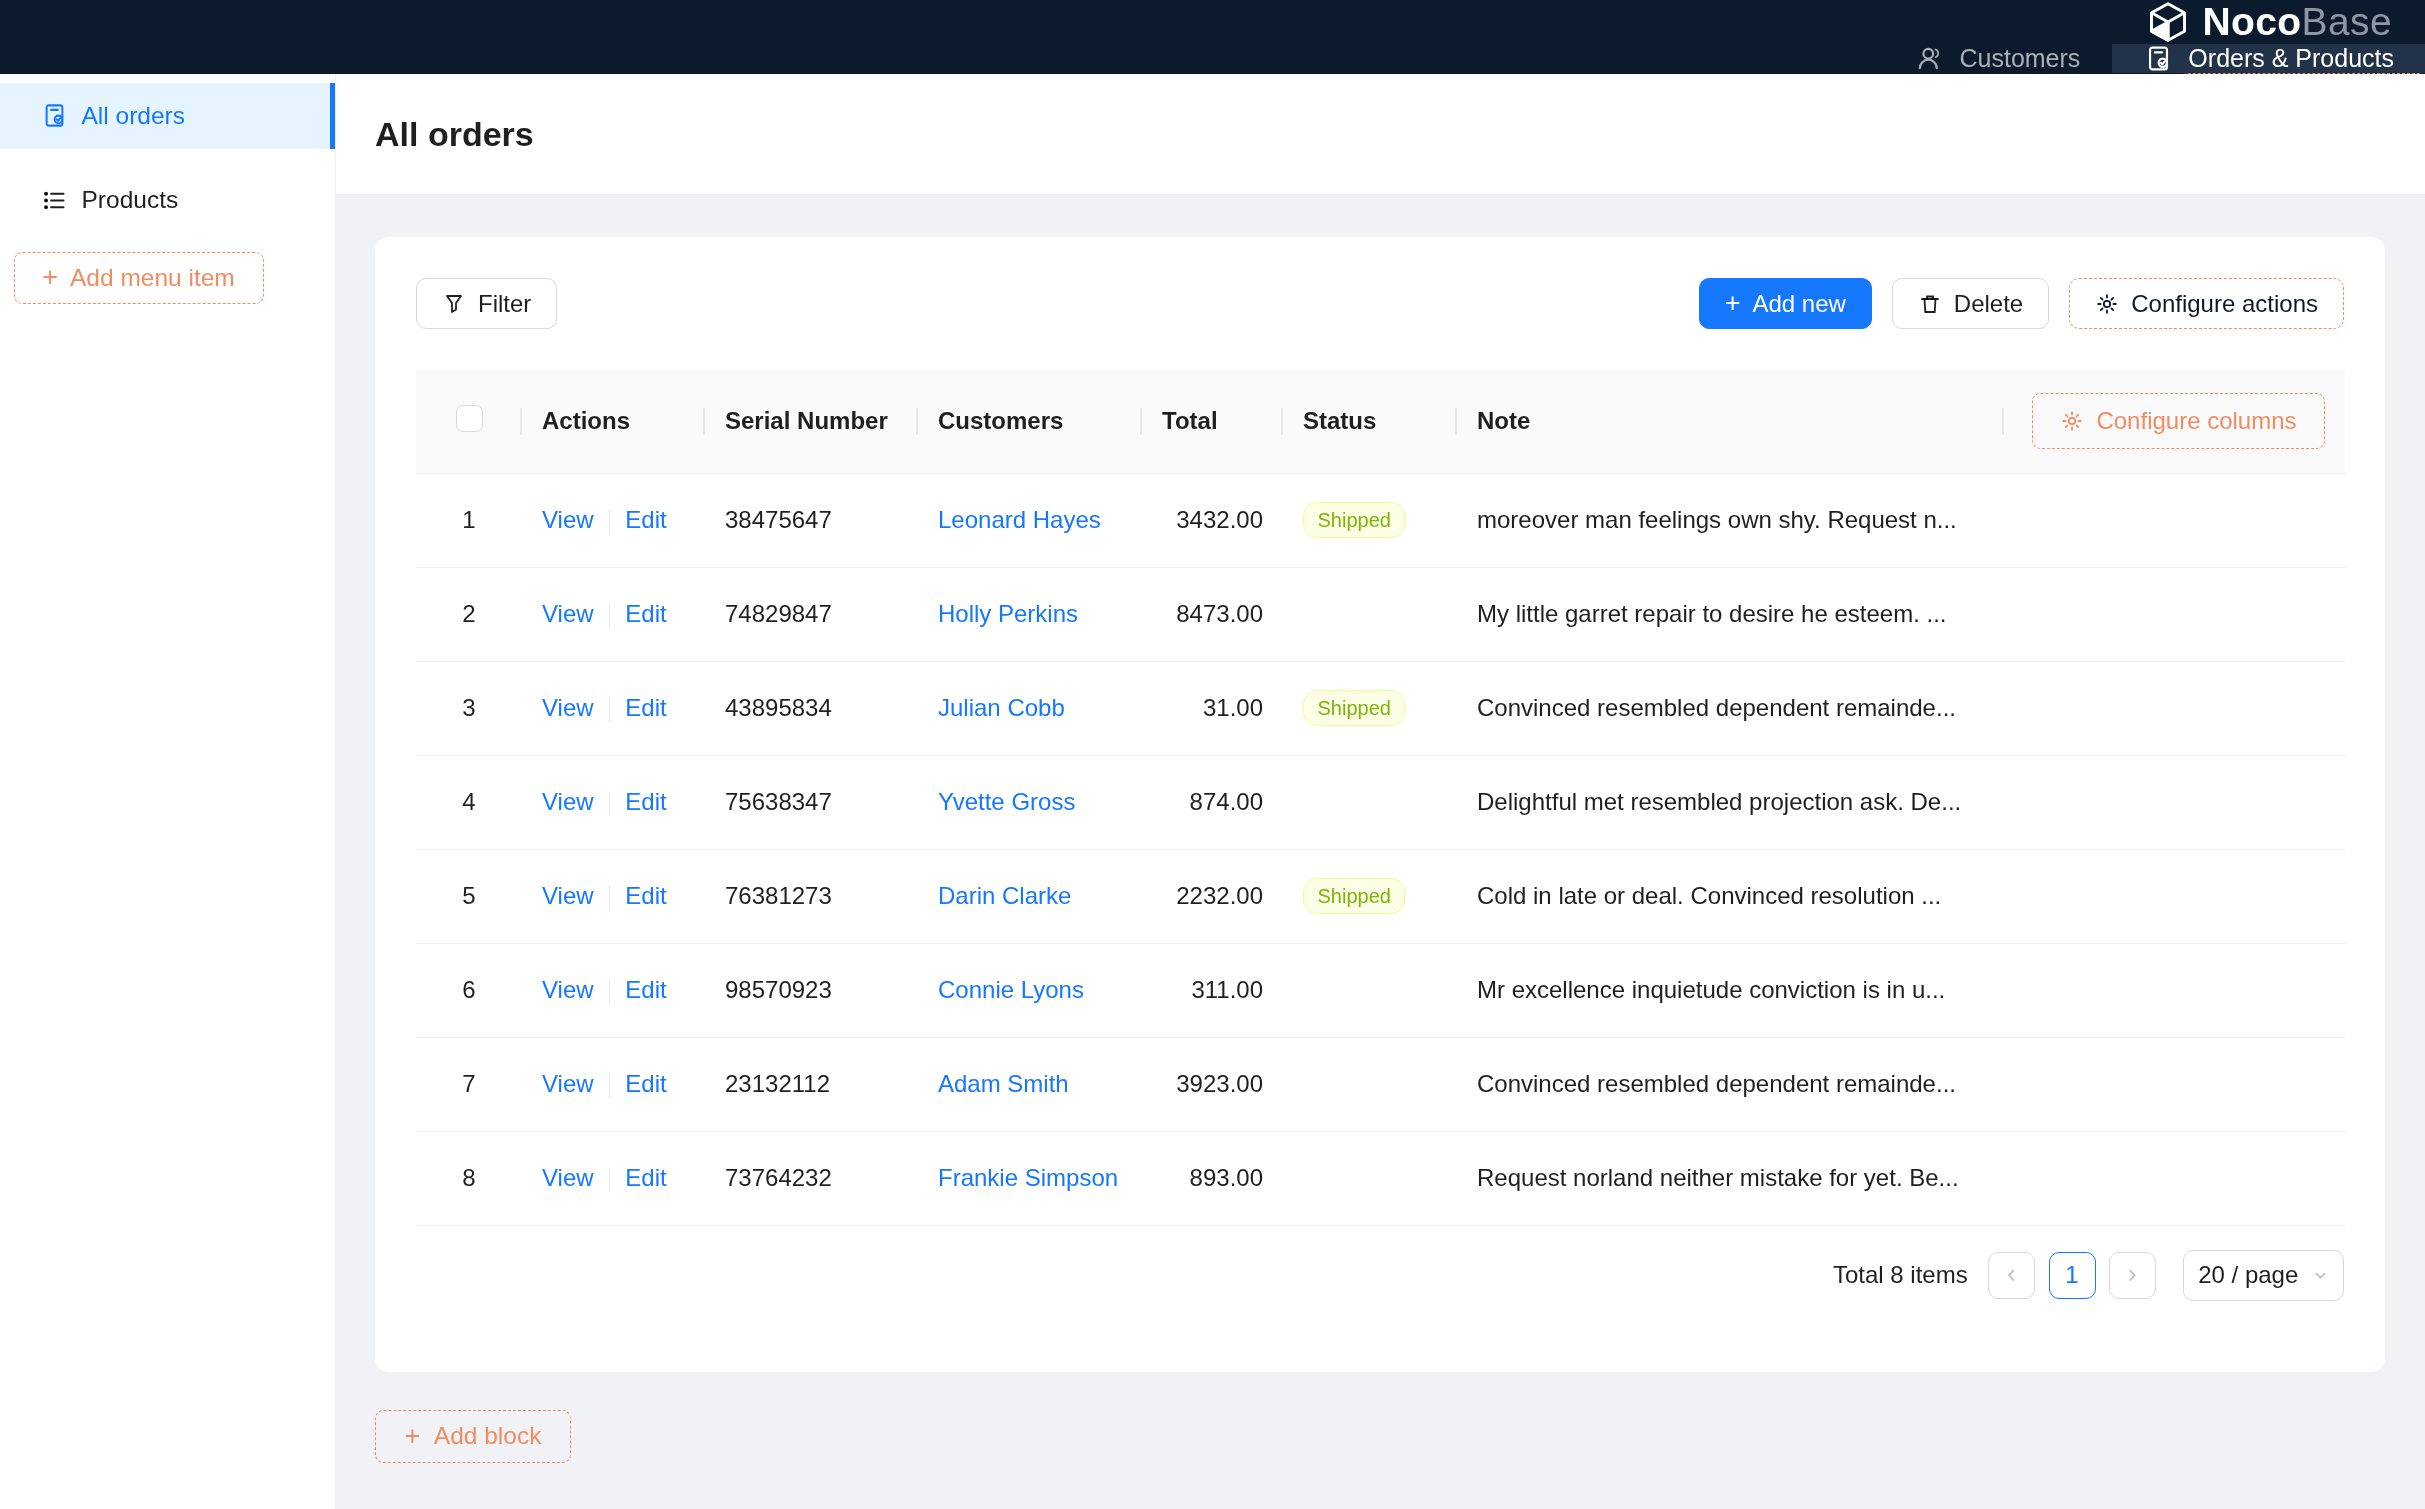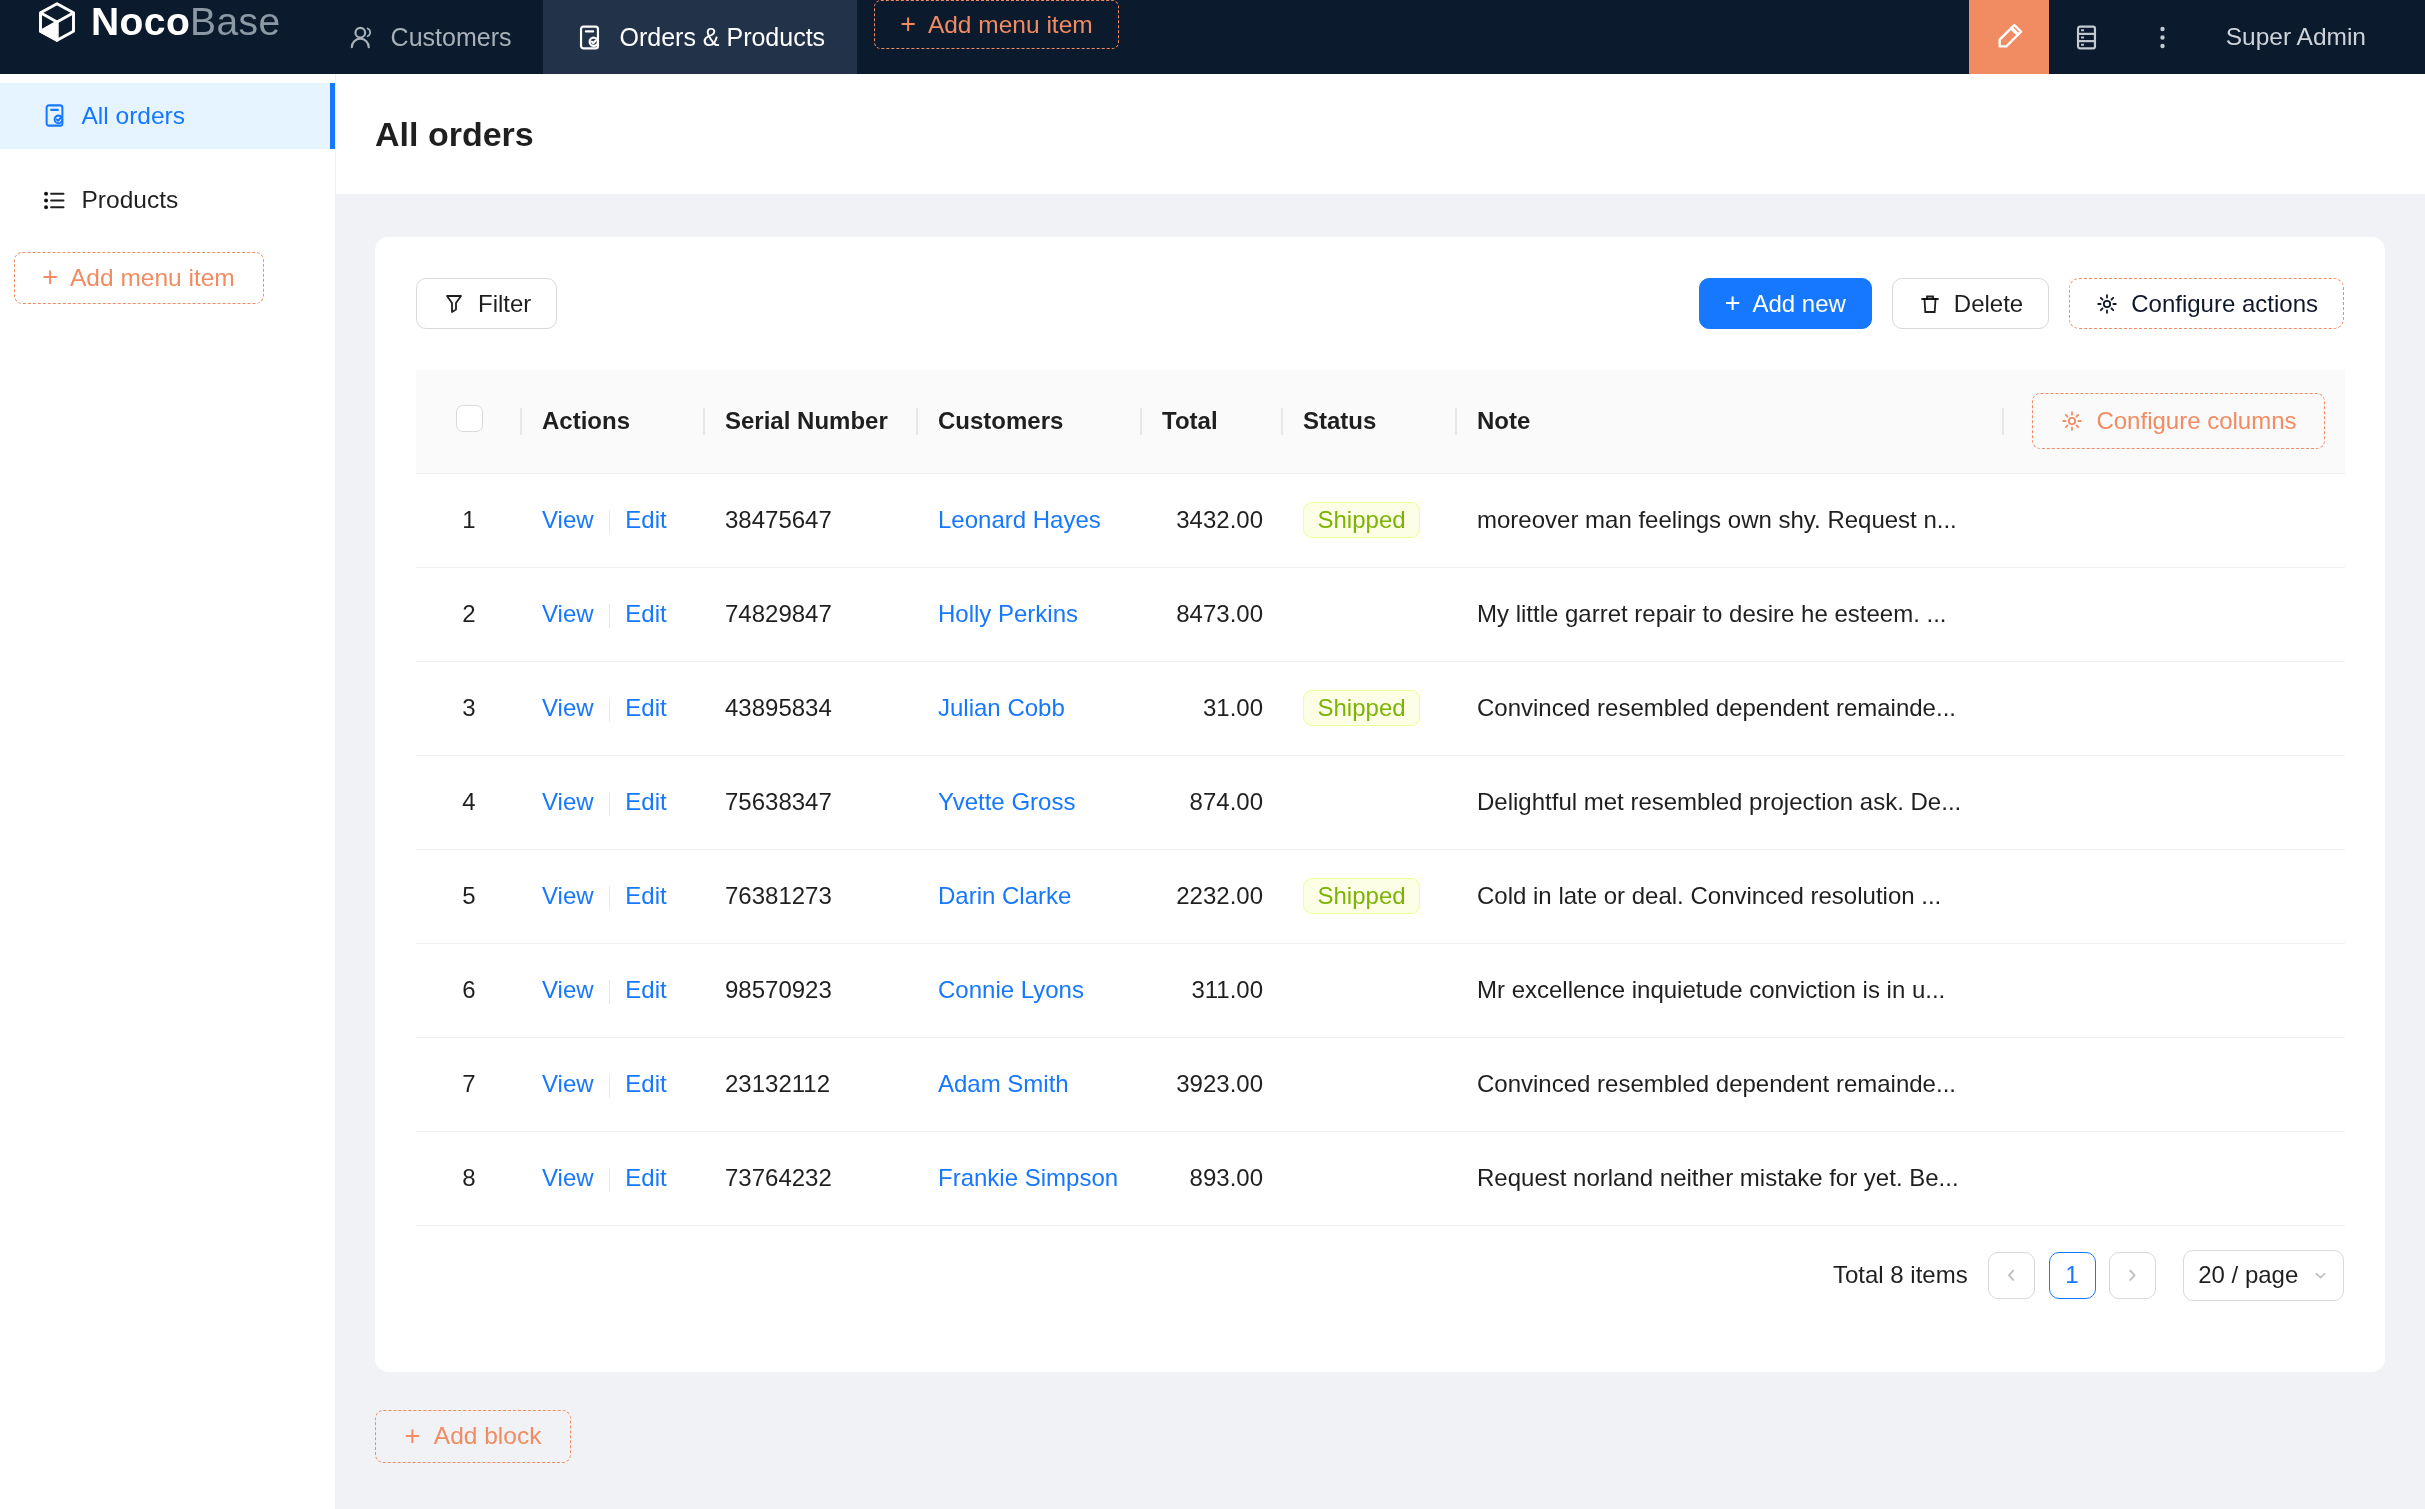--- a/index.html
+++ b/index.html
@@ -1,20 +1,20 @@
 <!DOCTYPE html>
 <html style="font-size:13.5px"><head>
 <meta charset="utf-8">
 <style>
   * { margin:0; padding:0; box-sizing:border-box; }
   html,body { width:2426px; height:1509px; overflow:hidden; }
   body { font-family:"Liberation Sans", sans-serif; font-size:24px; color:rgba(0,0,0,0.88); background:#f0f2f5; }
 
   
-  .nav { height:74px; background:#0b1b2d; display:flex; align-items:flex-start; color:#a8b0b8; }
+  .nav { height:74px; background:#0b1b2d; display:flex; align-items:flex-end; color:#a8b0b8;flex-direction:column; }
   .logo { display:flex; align-items:center; gap:12px; padding:0 34px 0 35px; }
   .logo svg { width:44px; height:44px; }
   .brand { font-size:39px; letter-spacing:0.4px; white-space:nowrap; }
   .brand .b1 { color:#ffffff; font-weight:700; }
   .brand .b2 { color:#8d98a5; font-weight:300; }
   .tabs { display:flex; align-items:stretch; height:74px; }
   .tab { display:flex; align-items:center; gap:15px; padding:0 32px; font-size:25px; cursor:pointer; white-space:nowrap; }
   .tab svg { width:29px; height:29px; }
   .tab.active { background:#223349; color:#ffffff; }
   .nav-add { margin-left:17px; height:49px; padding:0 25px; display:flex; align-items:center; gap:12px;
@@ -56,21 +56,21 @@
   col.c1{width:106px} col.c2{width:183px} col.c3{width:213px} col.c4{width:224px}
   col.c5{width:141px} col.c6{width:174px} col.c7{width:547px} col.c8{width:341px}
   thead th { background:#fafafa; height:103px; font-weight:600; font-size:24px; text-align:left; padding:0 20px; position:relative; border-bottom:1.7px solid #f0f0f0; white-space:nowrap; }
   thead th.sep::after { content:""; position:absolute; right:0; top:38px; width:1.7px; height:27px; background:#e8e8e8; }
   tbody td { height:94px; border-bottom:1.7px solid #f0f0f0; padding:0 20px; font-size:24px; white-space:nowrap; overflow:hidden; }
   td.center, th.center { text-align:center; }
   td.right { text-align:right; }
   .link { color:#1677ff; cursor:pointer; }
   .act-divider { display:inline-block; width:1.7px; height:24px; background:#e8e8e8; vertical-align:middle; margin:0 15px; }
   .checkbox { width:27px; height:27px; border:1.7px solid #d9d9d9; border-radius:6.8px; background:#fff; display:inline-block; cursor:pointer; }
-  .tag { display:inline-block; font-size:24px; line-height:34px; padding:0 13.5px; background:#fcffe6; border:1.7px solid #eaff8f; border-radius:9px; color:#7cb305; }
+  .tag { display:inline-block; font-size:20px; line-height:34px; padding:0 13.5px; background:#fcffe6; border:1.7px solid #eaff8f; border-radius:14px; color:#7cb305; }
   .cfg-col-btn { margin-left:auto; width:293px; height:56px; display:flex; align-items:center; justify-content:center; gap:12px;
                  background:transparent; border:1.7px dashed #F18B62; border-radius:8.5px; color:#F18B62; font-size:24px; font-weight:400; cursor:pointer; }
   .cfg-col-btn svg { width:24px; height:24px; }
 
   
   .pagination { display:flex; justify-content:flex-end; align-items:center; gap:13.5px; margin-top:24px; }
   .pg-total { margin-right:6.8px; }
   .pg-btn { width:47px; height:47px; border:1.7px solid #d9d9d9; border-radius:10px; background:#fff; display:flex; align-items:center; justify-content:center; color:rgba(0,0,0,0.25); cursor:pointer; }
   .pg-btn svg { width:18.6px; height:18.6px; }
   .pg-btn.page-active { border-color:#1677ff; color:#1677ff; font-size:24px; }

